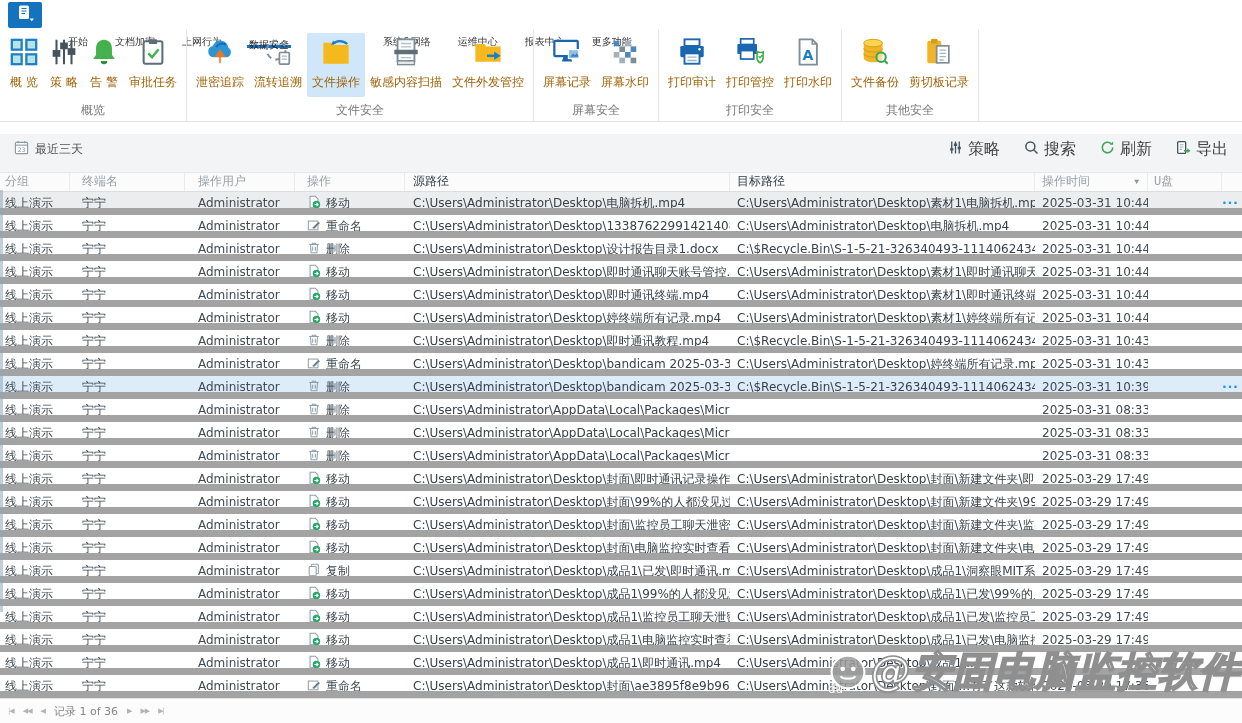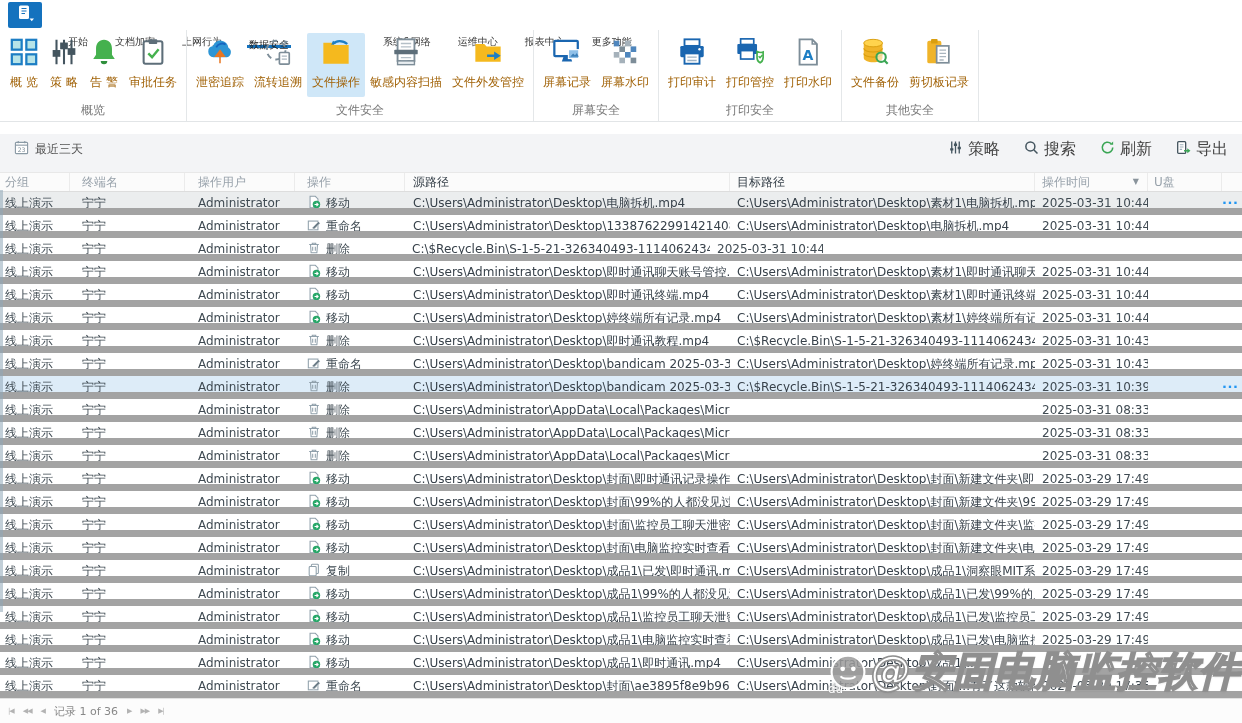--- a/index.html
+++ b/index.html
@@ -27,21 +27,21 @@
 
   
   .content { height:601px; background:#f3f4f6; }
   .filterbar { height:30px; margin:12px 14px 0; display:flex; align-items:center; justify-content:space-between; }
   .date-filter { display:flex; align-items:center; gap:6px; font-size:12px; color:#555; cursor:pointer; }
   .fb-actions { display:flex; gap:24px; }
   .fb-item { display:flex; align-items:center; gap:5px; font-size:16px; color:#444; cursor:pointer; }
 
   
   .tablewrap { margin-top:8px; background:#fff; }
-  .thead { display:flex; height:20px; background:#fbfbfb; border-top:1px solid #e8e8e8; border-bottom:1px solid #ddd; }
+  .thead { display:flex; height:20px; background:#fbfbfb; border-top:1px solid #e8e8e8; border-bottom:1px solid #ddd;font-family:Liberation Mono, monospace; }
   .hcell { font-size:12px; color:#98a2ab; line-height:18px; padding-left:6px;
     border-right:1px solid #ebebeb; white-space:nowrap; overflow:hidden; cursor:pointer; }
   .hcell .caret { float:right; font-size:8px; color:#8a949c; margin-right:8px; line-height:18px; }
   .trow { display:flex; height:23px; border-bottom:7px solid #a3a3a3; background:#fff; }
   .trow.sel-gray { background:#ebedee; }
   .trow.sel-blue { background:#ddecf8; }
   .tcell { font-size:12px; color:#3f4a52; line-height:22px; white-space:nowrap; overflow:hidden; }
   .c1 { width:70px;  padding-left:5px;  }
   .c2 { width:115px; padding-left:12px; }
   .c3 { width:110px; padding-left:13px; }
@@ -363,20 +363,21 @@
           <div class="tcell c8"></div>
           <div class="tcell c9"></div>
         </div>
         <div class="trow">
           <div class="tcell c1">线上演示</div>
           <div class="tcell c2">宁宁</div>
           <div class="tcell c3">Administrator</div>
           <div class="tcell c4"><span class="opicon"><svg width="14" height="14" viewBox="0 0 16 16" fill="none" stroke="#90a0ab" stroke-width="1.2">
                 <path d="M2.5 4h11M6 4V2.5h4V4M4 4l.7 9.5h6.6L12 4M6.5 6.5v4.5M9.5 6.5v4.5"></path>
               </svg></span><span>删除</span></div>
+          <div class="tcell c5">C:\Users\Administrator\Desktop\设计报告目录1.docx</div>
           <div class="tcell c6">C:\$Recycle.Bin\S-1-5-21-326340493-1114062434-309177...</div>
           <div class="tcell c7">2025-03-31 10:44:28</div>
           <div class="tcell c8"></div>
           <div class="tcell c9"></div>
         </div>
         <div class="trow">
           <div class="tcell c1">线上演示</div>
           <div class="tcell c2">宁宁</div>
           <div class="tcell c3">Administrator</div>
           <div class="tcell c4"><span class="opicon"><svg width="14" height="14" viewBox="0 0 16 16">

